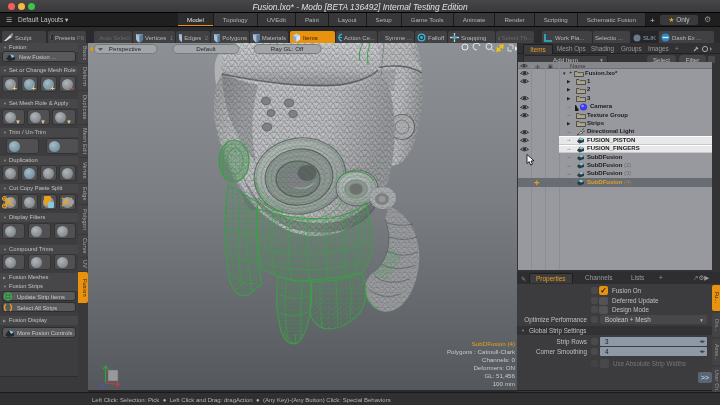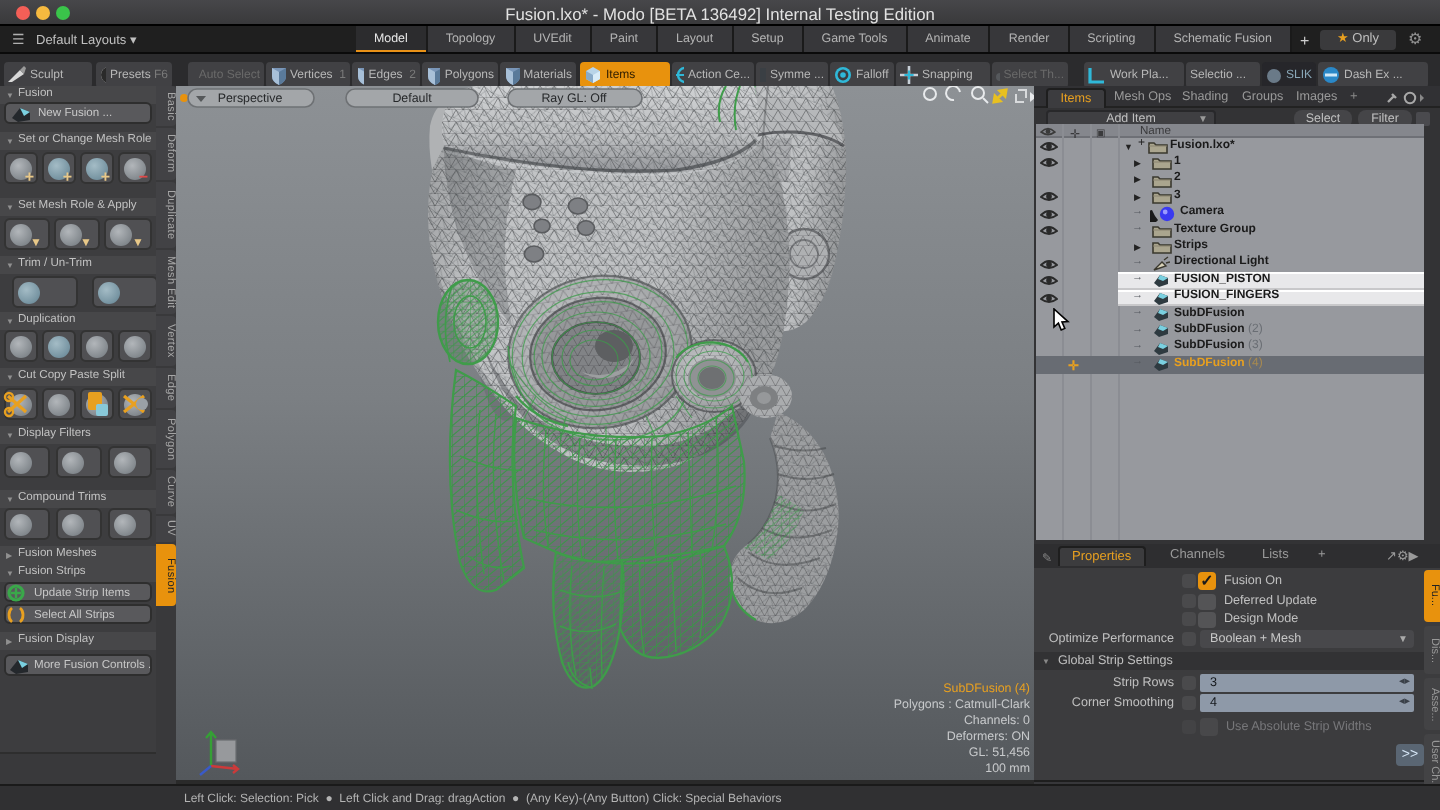--- a/index.html
+++ b/index.html
@@ -3,21 +3,21 @@
 <meta charset="utf-8">
 <style>
 * { margin:0; padding:0; box-sizing:border-box; }
 html,body { width:720px; height:405px; overflow:hidden; background:#2a2a2a; }
 body { font-family:"Liberation Sans", sans-serif; }
 #app { position:absolute; top:0; left:0; width:720px; height:405px; }
 .abs { position:absolute; }
 
 
 #titlebar { top:0; left:0; width:720px; height:12px;
-  background:linear-gradient(#47474a, #39393b); }
+  background:linear-gradient(#47474a, #39393b);font-style:italic; }
 #titlebar .tl { width:7px; height:7px; border-radius:50%; top:2.5px; }
 #title-text { width:720px; text-align:center; top:1.5px; font-size:8.4px; color:#e2e2e2; }
 
 
 #menurow { top:12px; left:0; width:720px; height:14px; background:#1f1f1f; border-top:1px solid #000; }
 .mtab { display:inline-block; height:14px; line-height:14px; padding:0 9px; margin-top:0;
   background:#37373a; color:#b4b4b4; font-size:6.2px; border-right:1px solid #1a1a1a; }
 .mtab.active { background:#2c2c2e; color:#e8e8e8; box-shadow:inset 0 -2px 0 #e89117; }
 
 

